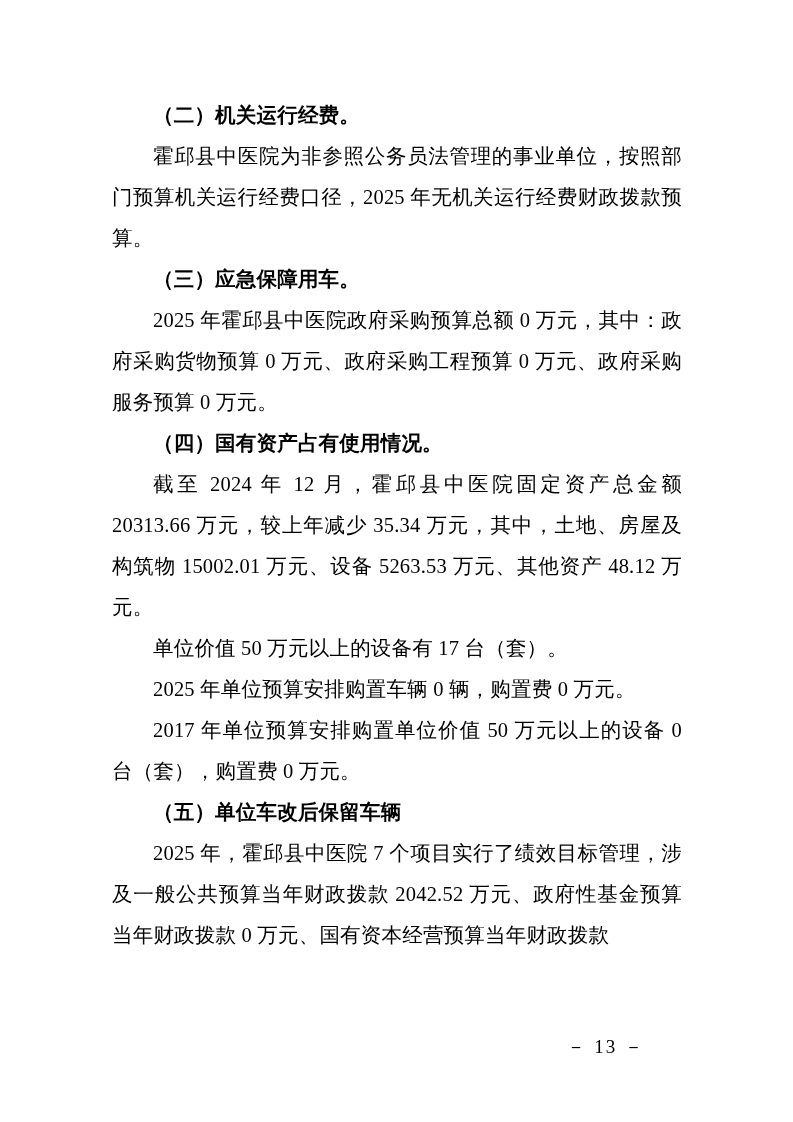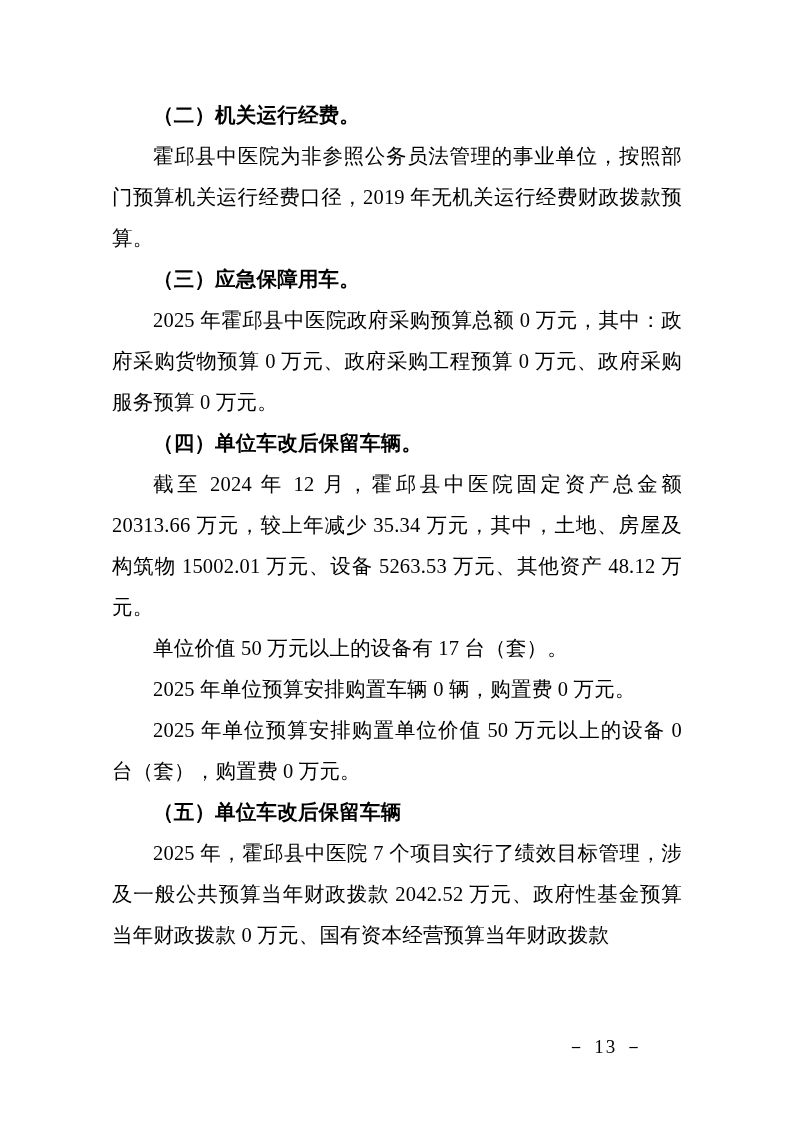--- a/index.html
+++ b/index.html
@@ -58,36 +58,36 @@
   }
 </style>
 </head>
 <body>
 
 <div class="page">
   <div class="doc-body">
 
     <p class="para heading">（二）机关运行经费。</p>
 
-    <p class="para indent">霍邱县中医院为非参照公务员法管理的事业单位，按照部门预算机关运行经费口径，2019 年无机关运行经费财政拨款预算。</p>
+    <p class="para indent">霍邱县中医院为非参照公务员法管理的事业单位，按照部门预算机关运行经费口径，2025 年无机关运行经费财政拨款预算。</p>
 
     <p class="para heading">（三）应急保障用车。</p>
 
     <p class="para indent">2025 年霍邱县中医院政府采购预算总额 0 万元，其中：政府采购货物预算 0 万元、政府采购工程预算 0 万元、政府采购服务预算 0 万元。</p>
 
-    <p class="para heading">（四）单位车改后保留车辆。</p>
+    <p class="para heading">（四）国有资产占有使用情况。</p>
 
     <p class="para indent">截至 2024 年 12 月，霍邱县中医院固定资产总金额 20313.66 万元，较上年减少 35.34 万元，其中，土地、房屋及构筑物 15002.01 万元、设备 5263.53 万元、其他资产 48.12 万元。</p>
 
 
     <p class="para indent">单位价值 50 万元以上的设备有 17 台（套）。</p>
 
     <p class="para indent">2025 年单位预算安排购置车辆 0 辆，购置费 0 万元。</p>
 
-    <p class="para indent">2025 年单位预算安排购置单位价值 50 万元以上的设备 0 台（套），购置费 0 万元。</p>
+    <p class="para indent">2017 年单位预算安排购置单位价值 50 万元以上的设备 0 台（套），购置费 0 万元。</p>
 
     <p class="para heading">（五）单位车改后保留车辆</p>
 
     <p class="para indent">2025 年，霍邱县中医院 7 个项目实行了绩效目标管理，涉及一般公共预算当年财政拨款 2042.52 万元、政府性基金预算当年财政拨款 0 万元、国有资本经营预算当年财政拨款</p>
 
   </div>
 
   <div class="footer">
     <span class="pg">－ 13 －</span>
   </div>

